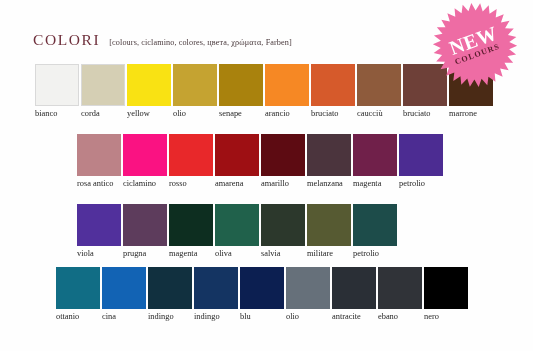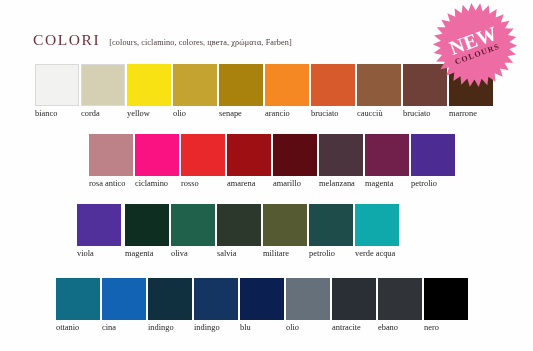--- a/index.html
+++ b/index.html
@@ -67,23 +67,23 @@
   .label {
     margin-top: 3px;
     font-family: "Liberation Serif", serif;
     font-size: 8.4px;
     color: #1f1f1f;
     white-space: nowrap;
     line-height: 10px;
   }
 
   #row1 { left: 35px;  top: 64px;  }
-  #row2 { left: 77px;  top: 134px; margin-left: 12px; }
+  #row2 { left: 77px;  top: 134px; }
   #row3 { left: 77px;  top: 204px; }
-  #row4 { left: 56px;  top: 278px; }
+  #row4 { left: 56px;  top: 267px; }
 
   .gap { width: 2px; }
 
   
   #badge {
     position: absolute;
     left: 432px;
     top: 2px;
     width: 86px;
     height: 86px;
@@ -222,20 +222,24 @@
         <div class="swatch" style="background: rgb(76, 44, 146);"></div>
         <div class="label">petrolio</div>
       </div>
     </div>
   <div id="row3" class="row">
       <div class="cell">
         <div class="swatch" style="background: rgb(81, 48, 156);"></div>
         <div class="label">viola</div>
       </div>
       <div class="gap"></div>
+      <div class="cell">
+        <div class="swatch" style="background: rgb(93, 60, 92);"></div>
+        <div class="label">prugna</div>
+      </div>
       <div class="gap"></div>
       <div class="cell">
         <div class="swatch" style="background: rgb(13, 46, 32);"></div>
         <div class="label">magenta</div>
       </div>
       <div class="gap"></div>
       <div class="cell">
         <div class="swatch" style="background: rgb(32, 97, 75);"></div>
         <div class="label">oliva</div>
       </div>
@@ -248,24 +252,20 @@
       <div class="cell">
         <div class="swatch" style="background: rgb(86, 90, 50);"></div>
         <div class="label">militare</div>
       </div>
       <div class="gap"></div>
       <div class="cell">
         <div class="swatch" style="background: rgb(29, 76, 74);"></div>
         <div class="label">petrolio</div>
       </div>
       <div class="gap"></div>
-      <div class="cell">
-        <div class="swatch" style="background: rgb(15, 169, 172);"></div>
-        <div class="label">verde acqua</div>
-      </div>
     </div>
   <div id="row4" class="row">
       <div class="cell">
         <div class="swatch" style="background: rgb(17, 109, 133);"></div>
         <div class="label">ottanio</div>
       </div>
       <div class="gap"></div>
       <div class="cell">
         <div class="swatch" style="background: rgb(18, 99, 180);"></div>
         <div class="label">cina</div>

